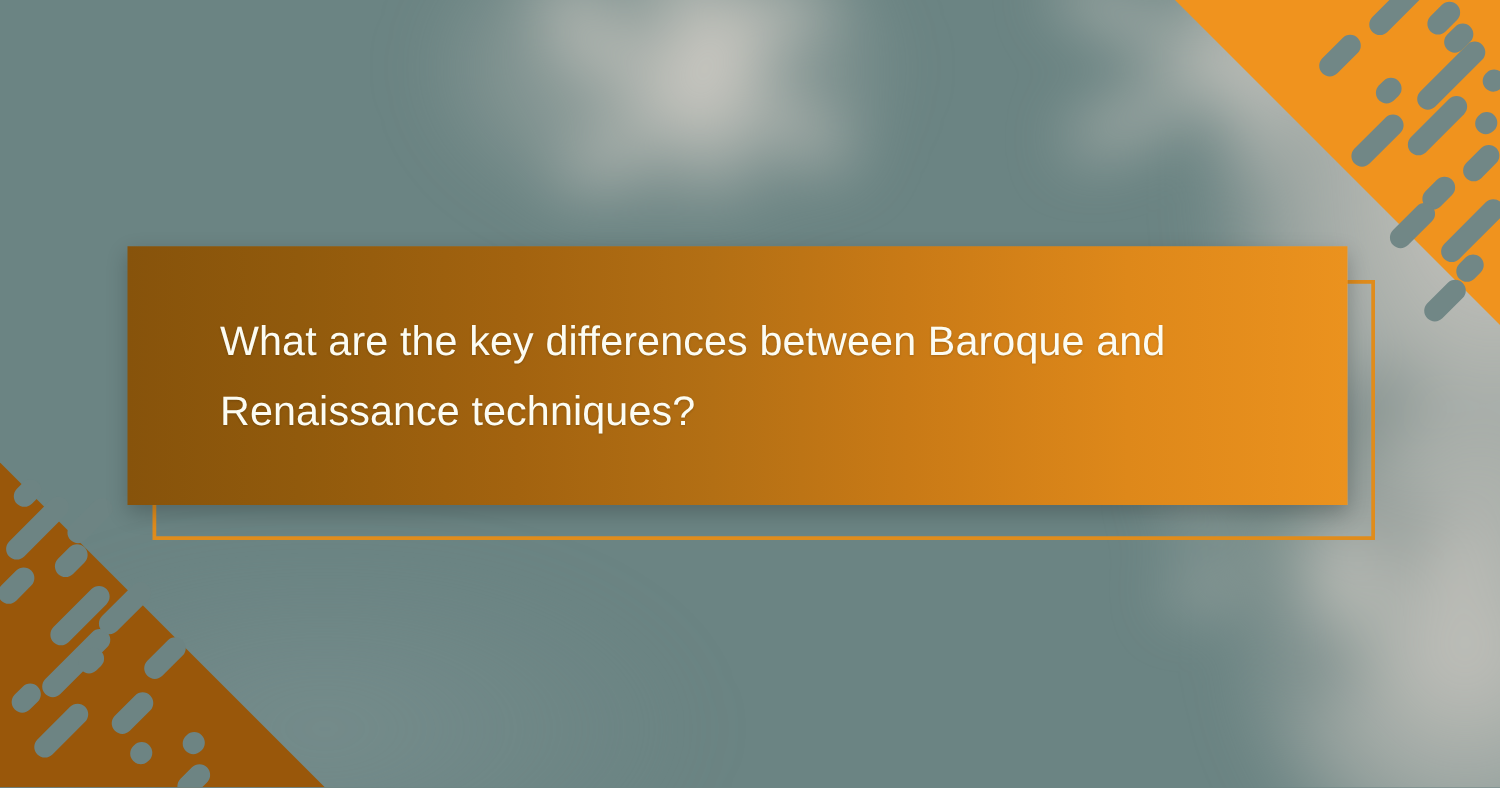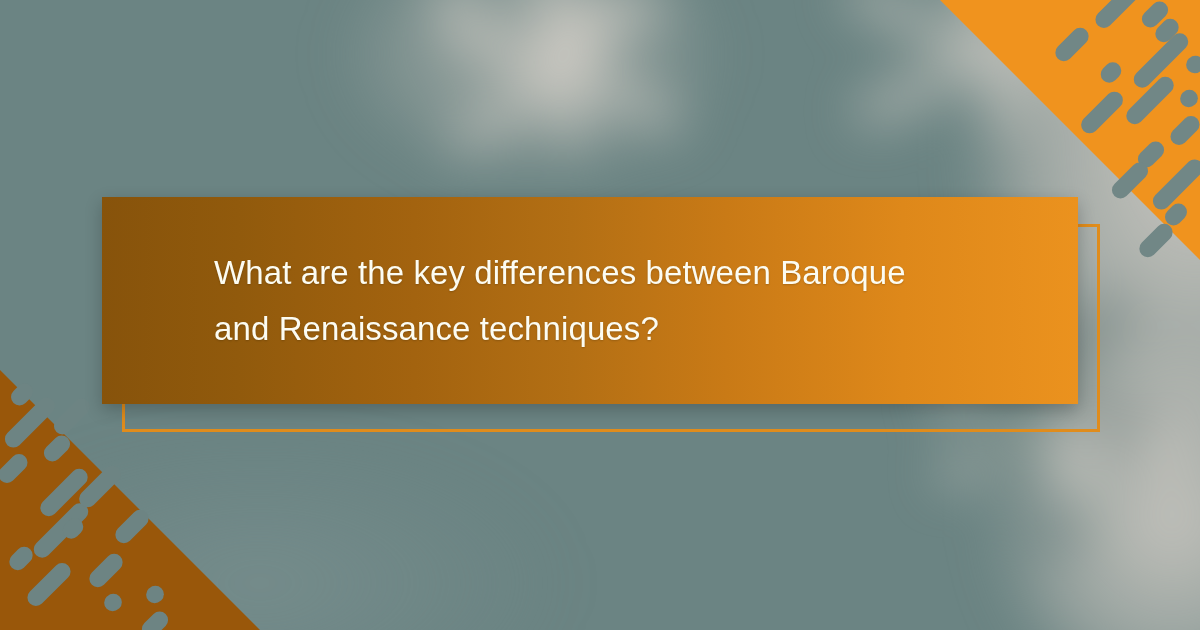--- a/index.html
+++ b/index.html
@@ -155,21 +155,21 @@
         #C97A16 64%,
         #DE881A 82%,
         #EB921E 100%);
     box-shadow:0 6px 16px rgba(0,0,0,.22);
     display:flex;
     align-items:center;
     z-index:5;
   }
 
   #question-text {
-    padding-left:112px;
+    padding-left:74px;
     padding-right:110px;
     color:#FCFCF2;
     font-size:33px;
     line-height:56px;
     font-weight:400;
     letter-spacing:.1px;
     text-shadow:0 1px 2px rgba(0,0,0,.18);
   }
 </style>
 </head>

